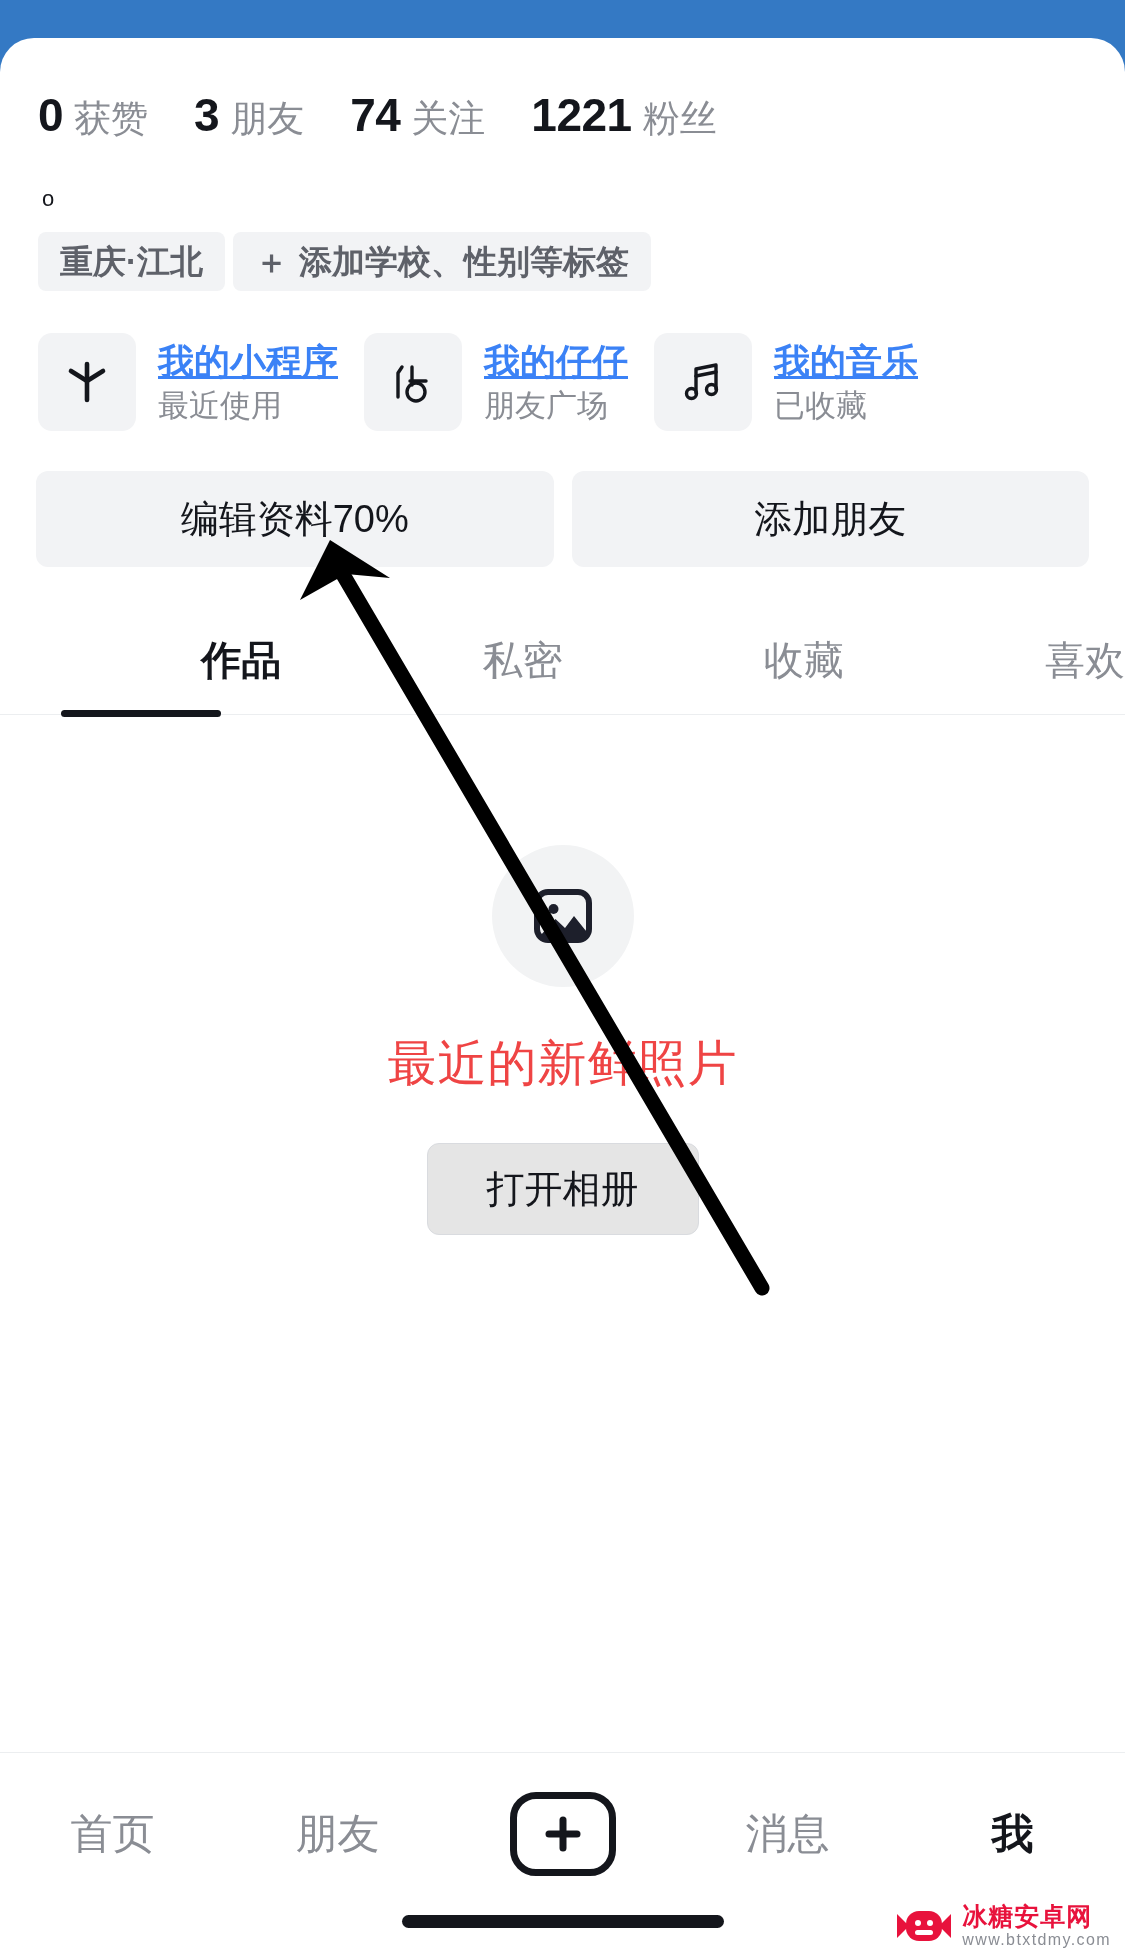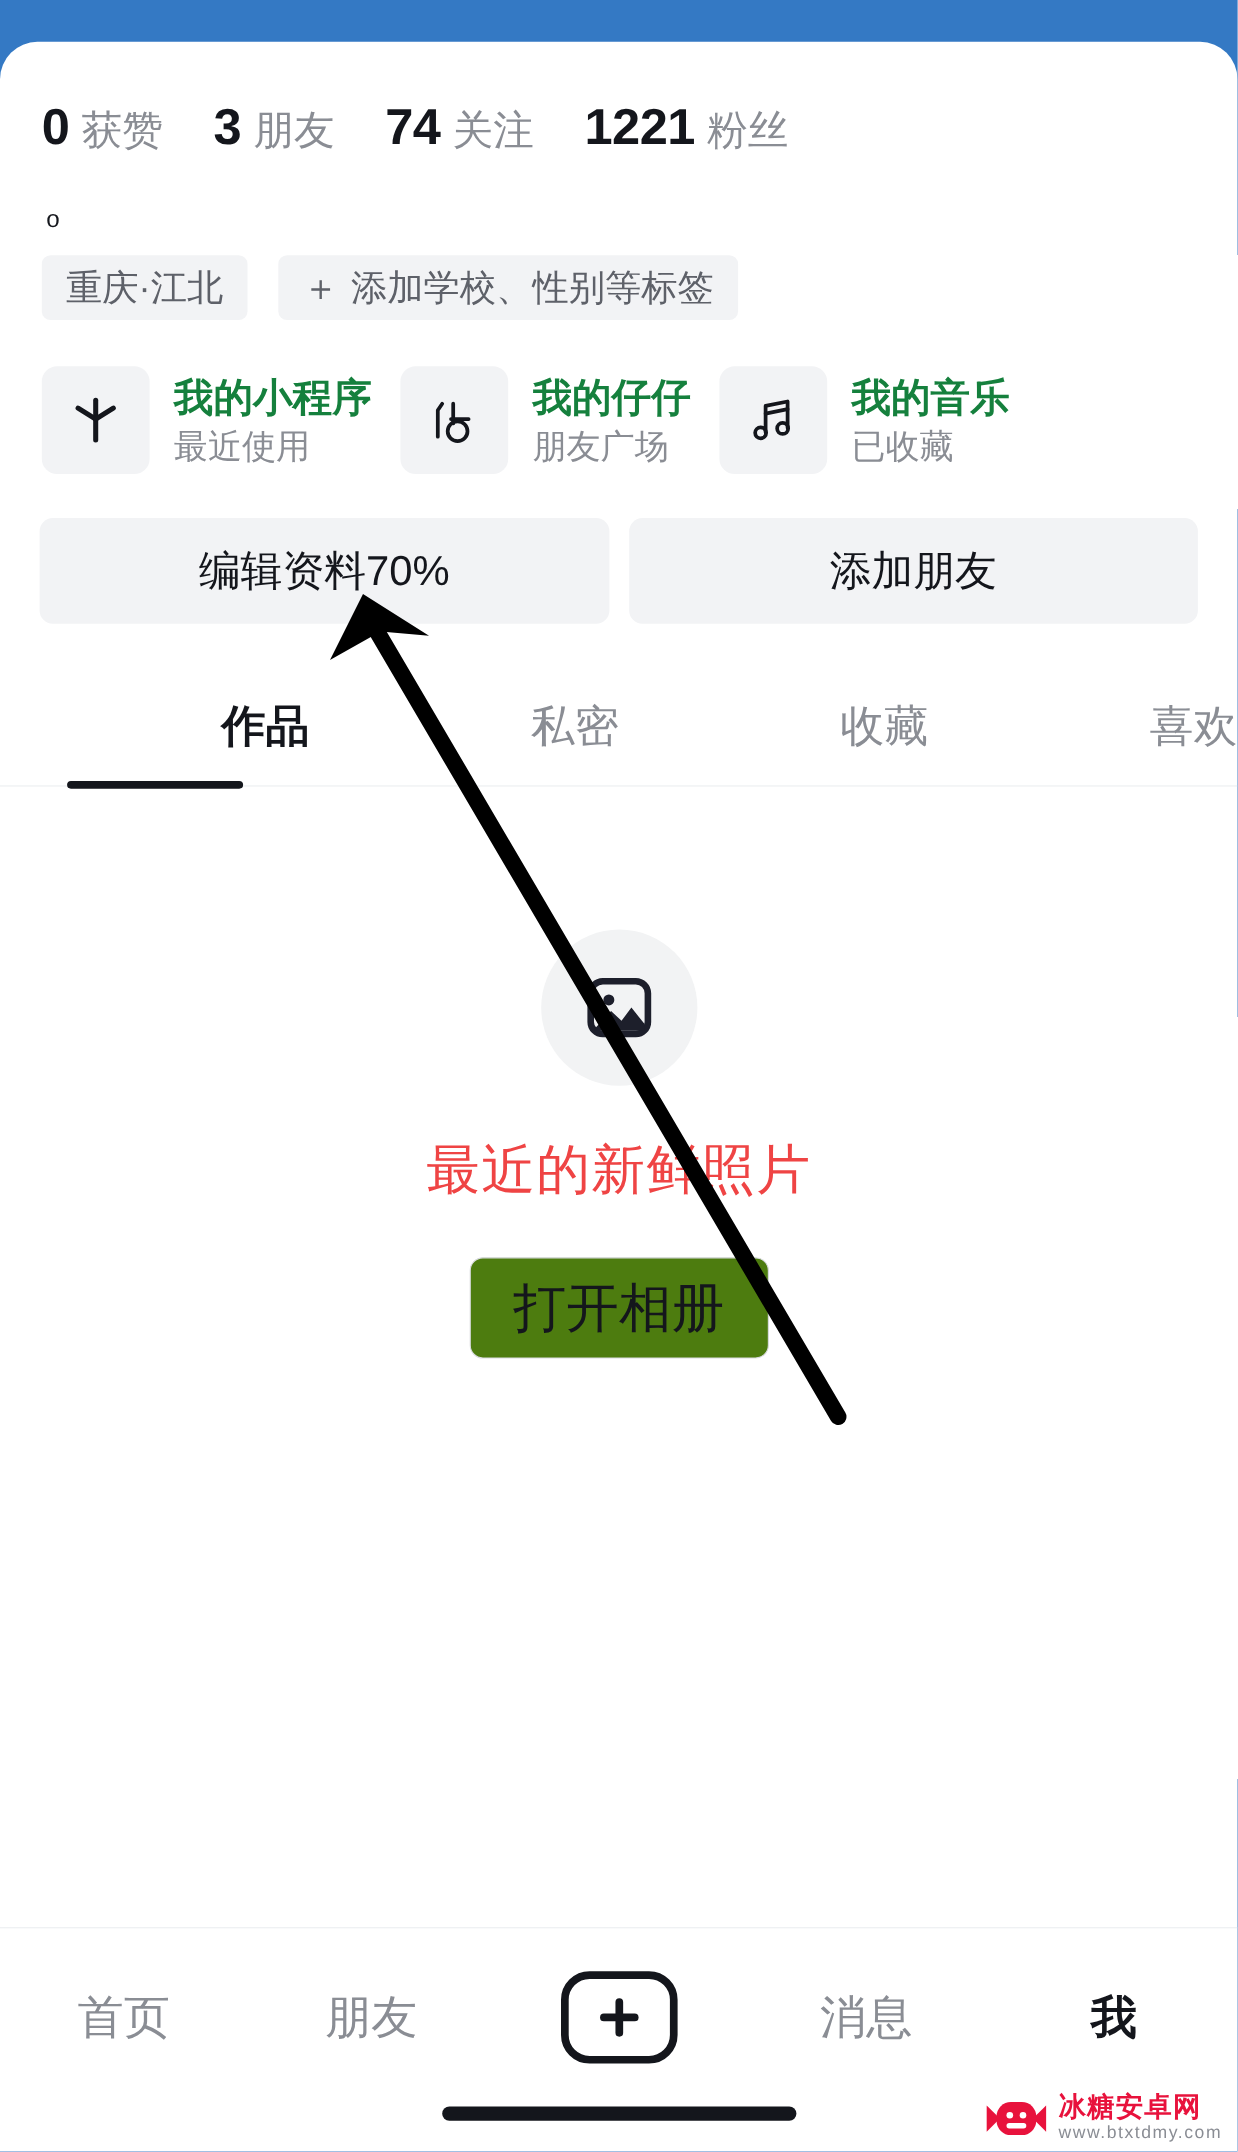--- a/index.html
+++ b/index.html
@@ -58,23 +58,24 @@
   .bio {
     padding: 44px 0 0 42px;
     font-size: 22px;
     color: #14161c;
     line-height: 1;
   }
 
   
   .tags {
     display: flex;
-    gap: 28px;
+    gap: 8px;
     padding: 22px 0 0 38px;
     white-space: nowrap;
+    font-weight: bold;
   }
   .chip {
     background: #f2f3f5;
     border-radius: 8px;
     padding: 13px 22px;
     font-size: 33px;
     color: #5e6169;
     line-height: 1;
     display: flex;
     align-items: center;
@@ -94,21 +95,21 @@
     width: 98px;
     height: 98px;
     background: #f2f3f5;
     border-radius: 14px;
     display: flex;
     align-items: center;
     justify-content: center;
     color: #14161c;
   }
   .card-text { display: flex; flex-direction: column; gap: 10px; }
-  .card-title { font-size: 36px; font-weight: 700; color: #15803d; line-height: 1; }
+  .card-title { font-size: 36px; font-weight: 700; color: #3b82f6; line-height: 1; text-decoration: underline; }
   .card-sub { font-size: 31px; color: #8a8d94; line-height: 1; }
 
   
   .actions {
     display: flex;
     gap: 18px;
     padding: 40px 36px 0 36px;
   }
   .action-btn {
     flex: 1;
@@ -177,22 +178,22 @@
     font-size: 49px;
     color: #ef4444;
     letter-spacing: 1px;
   }
   .empty-btn {
     margin-top: 46px;
     width: 272px;
     height: 92px;
     border: 1.5px solid #d9dbdf;
     border-radius: 12px;
-    background: #4d7c0f;
-    font-size: 48px;
+    background: #e5e5e5;
+    font-size: 38px;
     color: #14161c;
     font-family: Liberation Mono, monospace;
     display: flex;
     align-items: center;
     justify-content: center;
     cursor: pointer;
   }
 
   
   .bottom-nav {

